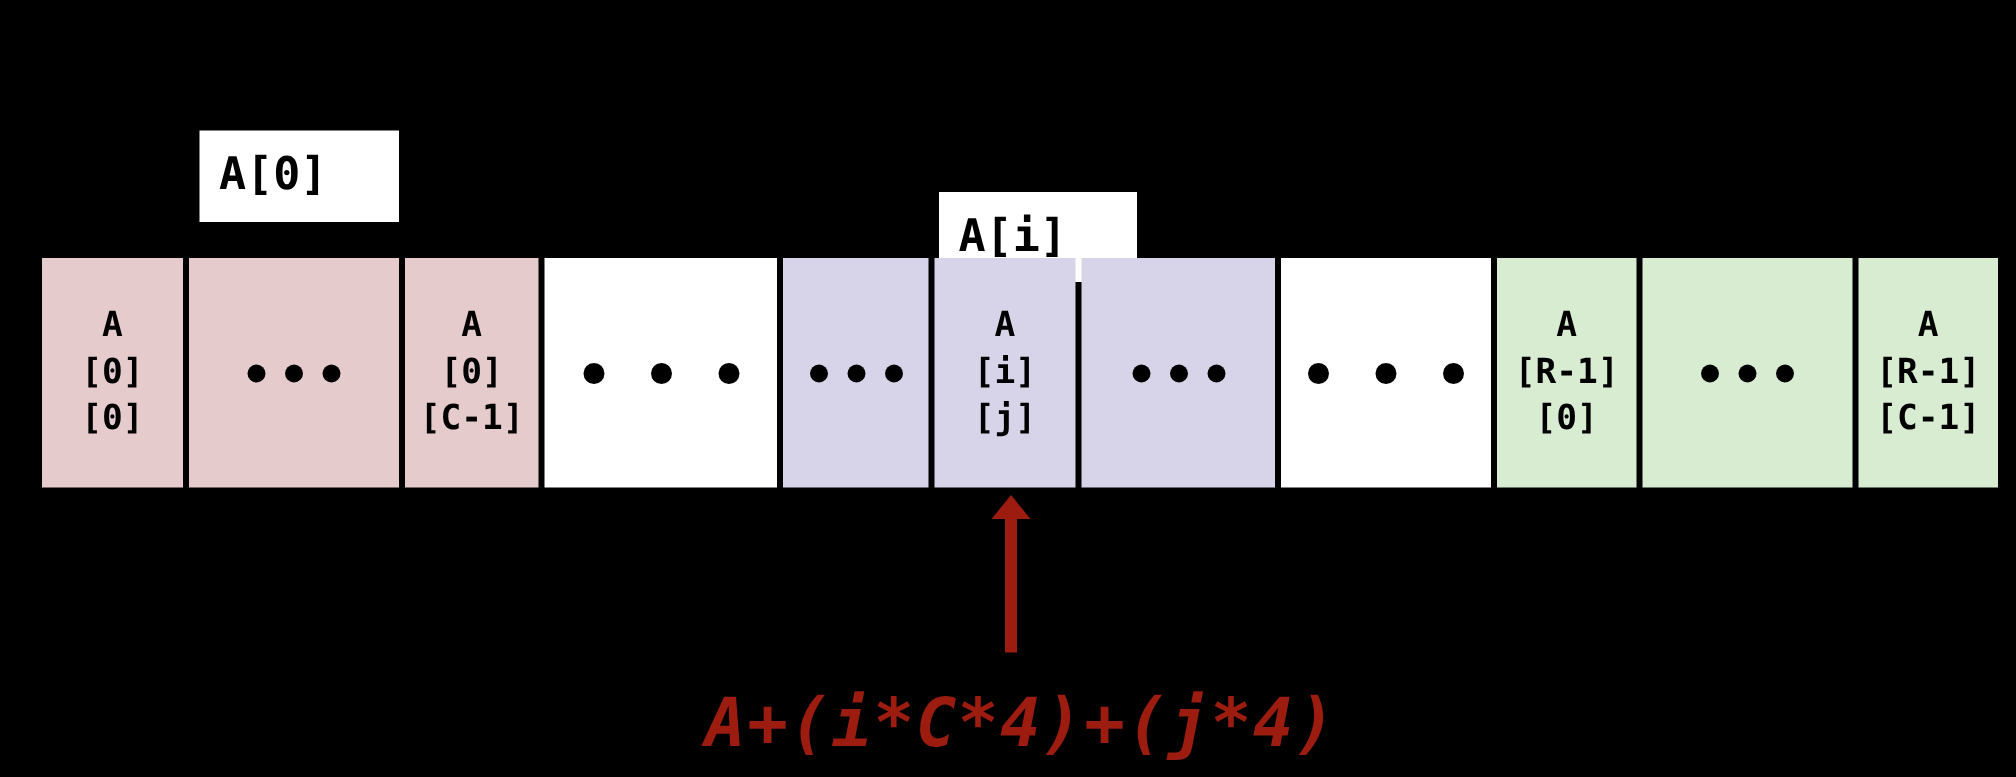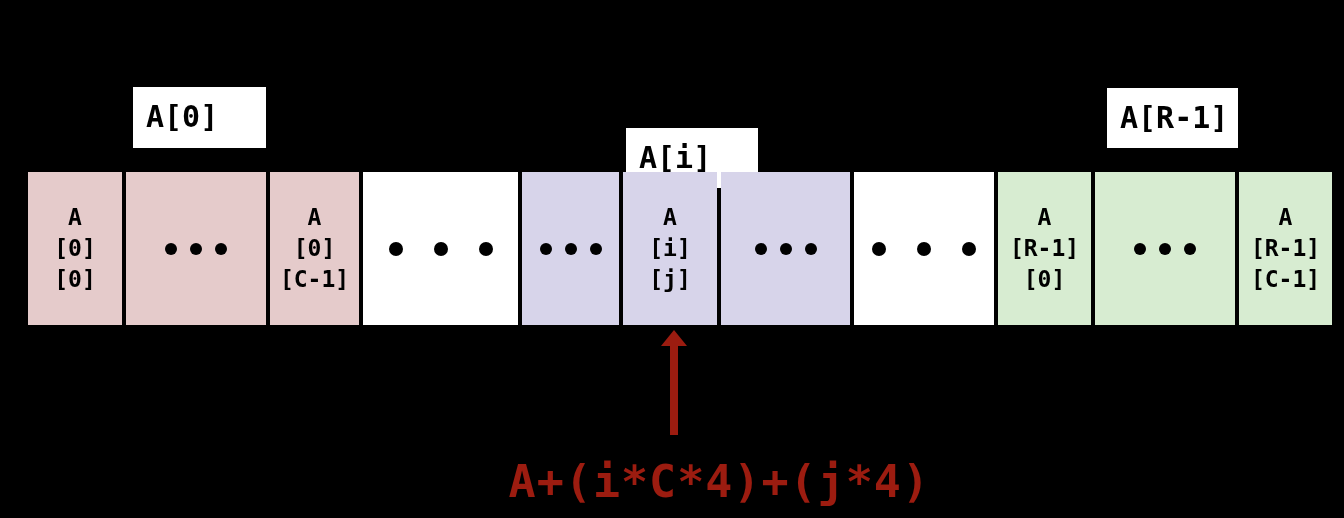--- a/index.html
+++ b/index.html
@@ -107,37 +107,37 @@
     height: 89px;
     background: #9c1c10;
   }
 
   
   .formula {
     position: absolute;
     left: 470px;
     top: 455px;
     width: 460px;
-    text-align: right;
+    text-align: left;
     font-size: 45px;
     letter-spacing: 1px;
     color: #9c1c10;
     white-space: nowrap;
+    font-style: italic;
   }
 </style>
 </head>
 <body>
 
 <div class="stage" style="background: rgb(0, 0, 0);">
 
   <div class="row-label label-a0" style="background: rgb(255, 255, 255); color: rgb(0, 0, 0);">A[0]</div>
 
   <div class="row-label label-ai" style="background: rgb(255, 255, 255); color: rgb(0, 0, 0);">A[i]</div>
 
-  <div class="row-label label-ar1" style="background: rgb(255, 255, 255); color: rgb(0, 0, 0);">A[R-1]</div>
 
   <div class="memory-row">
       <div class="cell text" style="background: rgb(229, 203, 203);">
         <div class="line">A</div>
         <div class="line">[0]</div>
         <div class="line">[0]</div>
       </div>
       <div class="cell dots-tight" style="background: rgb(229, 203, 203);">
         <div class="dots">
           <span class="dot"></span>

